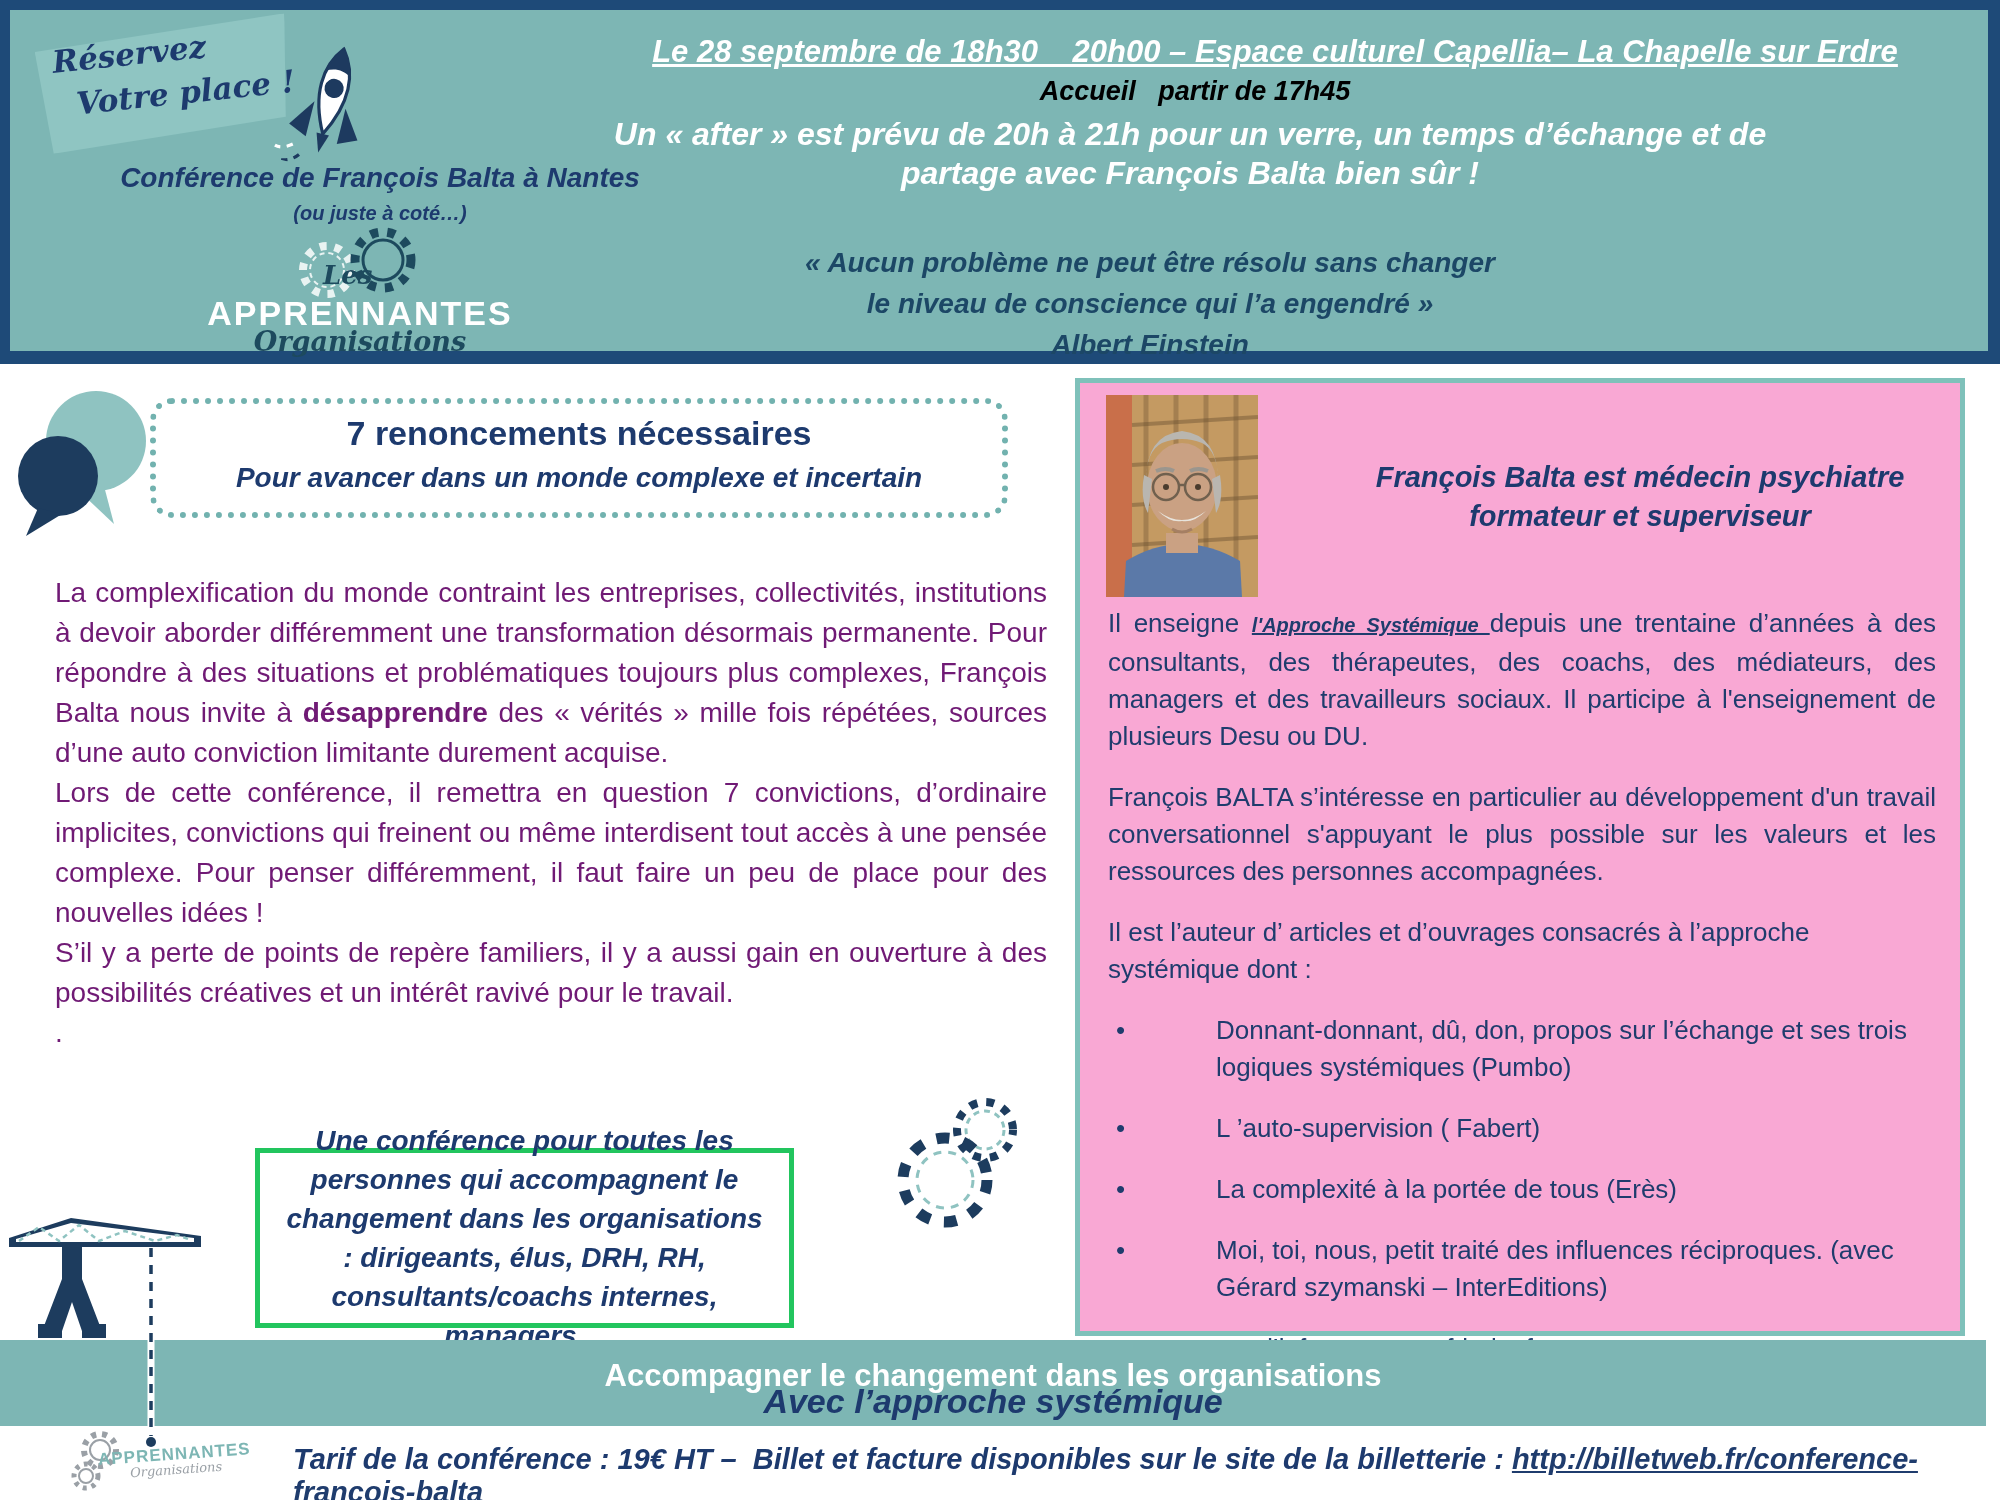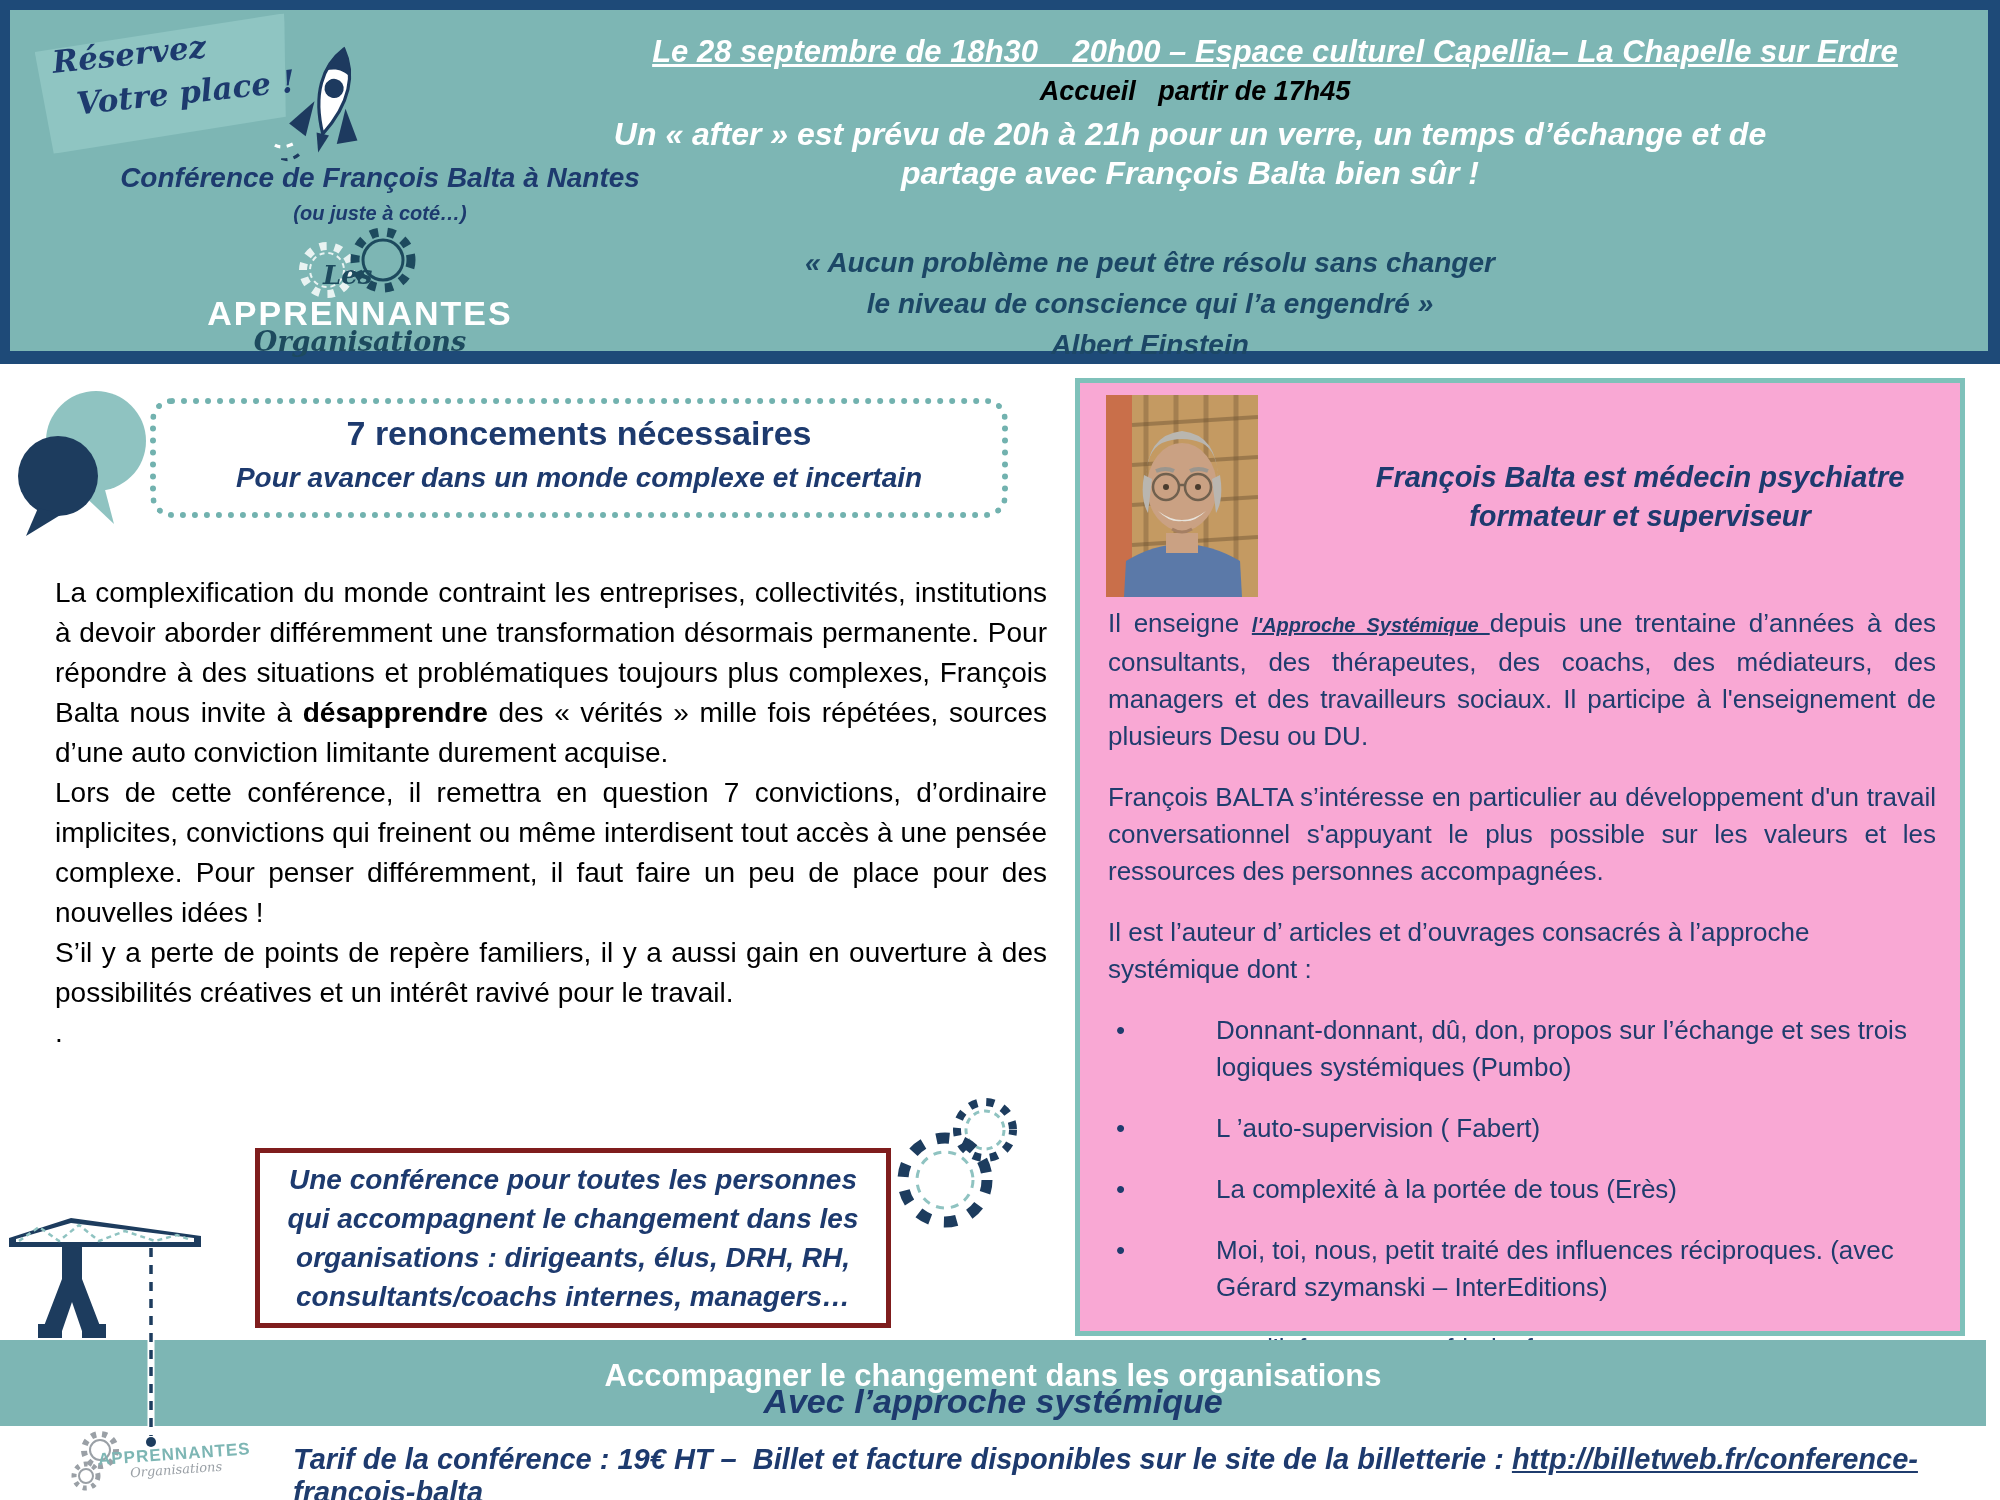--- a/index.html
+++ b/index.html
@@ -31,23 +31,23 @@
   #event-l1{left:560px;top:24px;width:1410px;color:#ffffff;font-size:31px;text-decoration:underline;}
   #event-l2{left:560px;top:66px;width:1250px;color:#000000;font-size:27px;}
   #after-l1{left:560px;top:104px;width:1240px;color:#ffffff;font-size:32px;line-height:41px;}
   #after-l2{left:560px;top:145px;width:1240px;color:#ffffff;font-size:32px;}
   #quote-box{left:640px;top:232px;width:1000px;color:#1c4766;font-size:28px;line-height:41px;}
 
   
   #title-box{left:150px;top:398px;width:846px;height:108px;border:6px dotted #72b2af;border-radius:22px;}
   #tb-title{left:0;top:10px;width:846px;color:#1d3a6e;font-weight:bold;font-size:34px;}
   #tb-sub{left:0;top:58px;width:846px;color:#1d3a6e;font-size:28px;}
-  #intro{left:55px;top:573px;width:992px;color:#000000;font-size:28px;line-height:40px;}
+  #intro{left:55px;top:573px;width:992px;color:#701a75;font-size:28px;line-height:40px;}
   #intro p{margin:0;}
-  #audience-box{left:255px;top:1148px;width:636px;height:180px;border:5px solid #7f1d1d;
+  #audience-box{left:255px;top:1148px;width:539px;height:180px;border:5px solid #22c55e;
                 box-sizing:border-box;color:#1d3a6e;font-size:28px;line-height:39px;
                 padding:10px 18px;display:flex;align-items:center;justify-content:center;}
 
   
   #bio-box{left:1075px;top:378px;width:890px;height:958px;border:5px solid #7fc1ba;box-sizing:border-box;background:#f9a8d4;}
   #photo{left:26px;top:12px;width:152px;height:202px;}
   #bio-heading{left:250px;top:75px;width:620px;color:#1d3a6e;font-size:29px;line-height:39px;}
   #bio-body{left:28px;top:222px;width:828px;color:#1f3c6d;font-size:26px;line-height:37px;}
   #bio-body p{margin:0 0 24px 0;}
   .approche{font-weight:bold;font-size:20px;text-decoration:underline;font-style:italic;}

